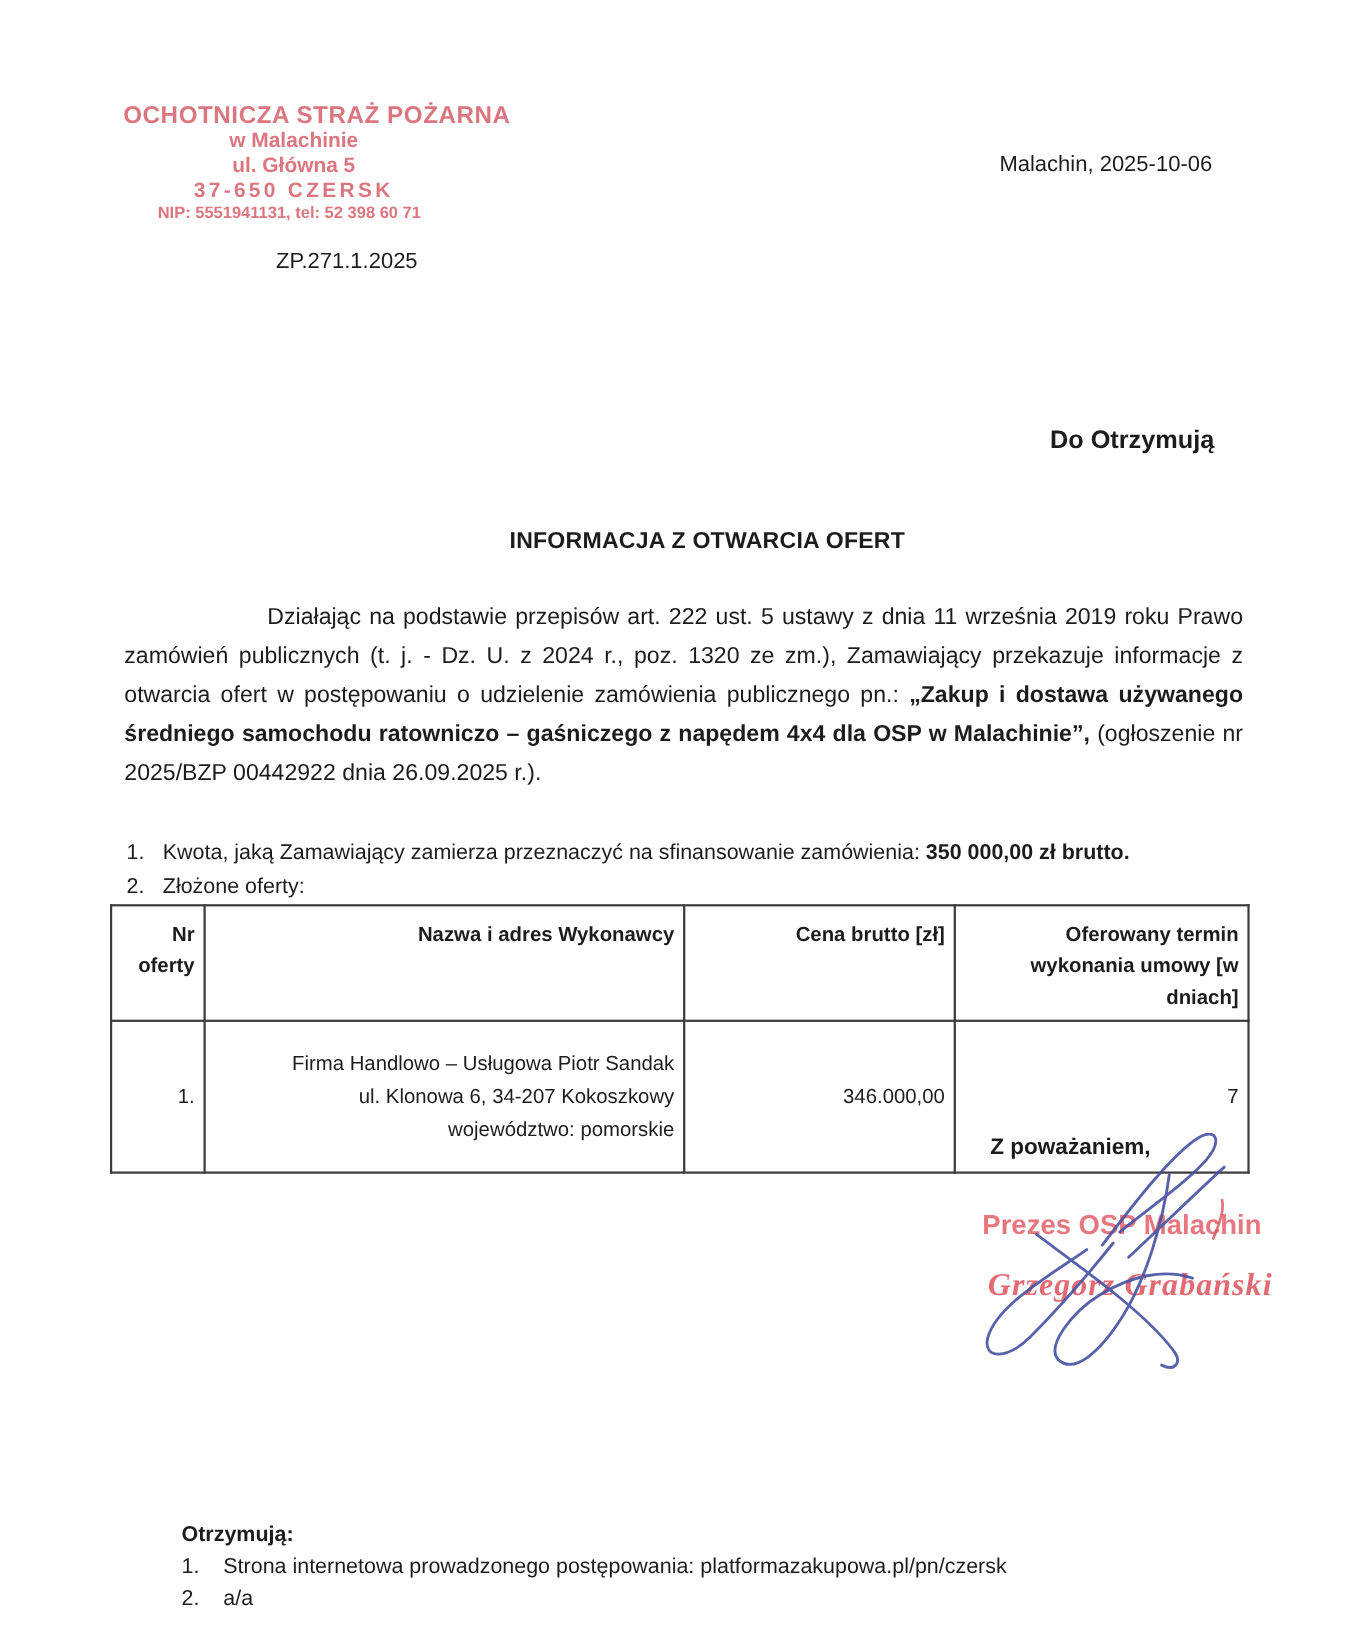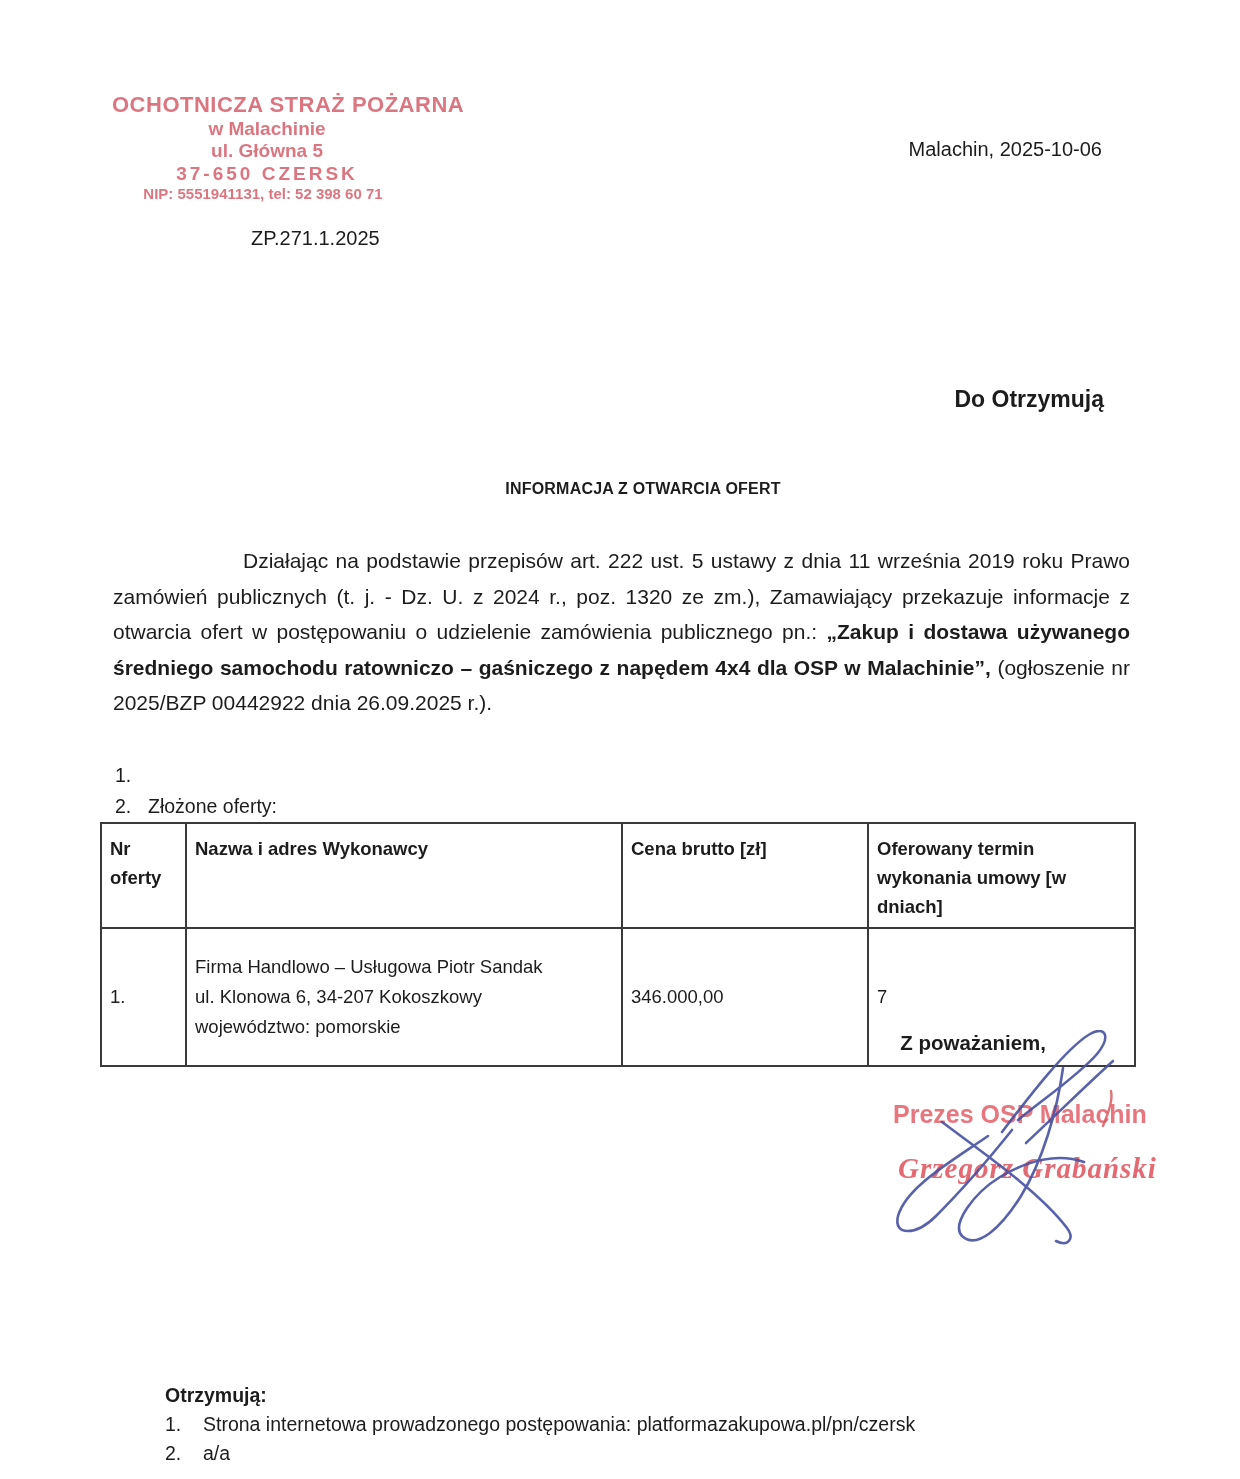--- a/index.html
+++ b/index.html
@@ -51,21 +51,21 @@
     font-size: 23px;
     font-weight: bold;
   }
 
   .doc-title {
     position: absolute;
     left: 0; top: 480px;
     width: 1240px;
     padding-left: 46px;
     text-align: center;
-    font-size: 16px;
+    font-size: 21px;
     font-weight: bold;
     letter-spacing: 0.2px;
   }
 
   .paragraph {
     position: absolute;
     left: 113px; top: 543px;
     width: 1017px;
     font-size: 21px;
     line-height: 35.5px;
@@ -92,21 +92,21 @@
     border-collapse: collapse;
     table-layout: fixed;
     font-size: 18.5px;
   }
   .offers-table col.c1 { width: 85px; }
   .offers-table col.c2 { width: 436px; }
   .offers-table col.c3 { width: 246px; }
   .offers-table col.c4 { width: 267px; }
   .offers-table th, .offers-table td {
     border: 2.5px solid #3a3a3a;
-    text-align: left;
+    text-align: right;
     vertical-align: middle;
     padding: 6px 8px;
   }
   .offers-table th {
     font-weight: bold;
     height: 86px;
     vertical-align: top;
     padding-top: 10px;
     line-height: 29px;
   }
@@ -179,20 +179,21 @@
 
   <div class="addressee">Do Otrzymują</div>
 
   <div class="doc-title">INFORMACJA Z OTWARCIA OFERT</div>
 
   <div class="paragraph"><span>Działając na podstawie przepisów art. 222 ust. 5 ustawy z dnia 11 września 2019 roku Prawo zamówień publicznych (t. j. - Dz. U. z 2024 r., poz. 1320 ze zm.), Zamawiający przekazuje informacje z otwarcia ofert w postępowaniu o udzielenie zamówienia publicznego pn.: </span><span class="b">„Zakup i dostawa używanego średniego samochodu ratowniczo – gaśniczego z napędem 4x4 dla OSP w Malachinie”,</span><span> (ogłoszenie nr 2025/BZP 00442922 dnia 26.09.2025 r.).</span></div>
 
   <div class="num-list">
     <div class="li">
       <span class="marker">1.</span>
+      <span><span>Kwota, jaką Zamawiający zamierza przeznaczyć na sfinansowanie zamówienia: </span><span class="b">350 000,00 zł brutto.</span></span>
     </div>
     <div class="li">
       <span class="marker">2.</span>
       <span>Złożone oferty:</span>
     </div>
   </div>
 
   <table class="offers-table">
     <colgroup>
         <col class="c1">

